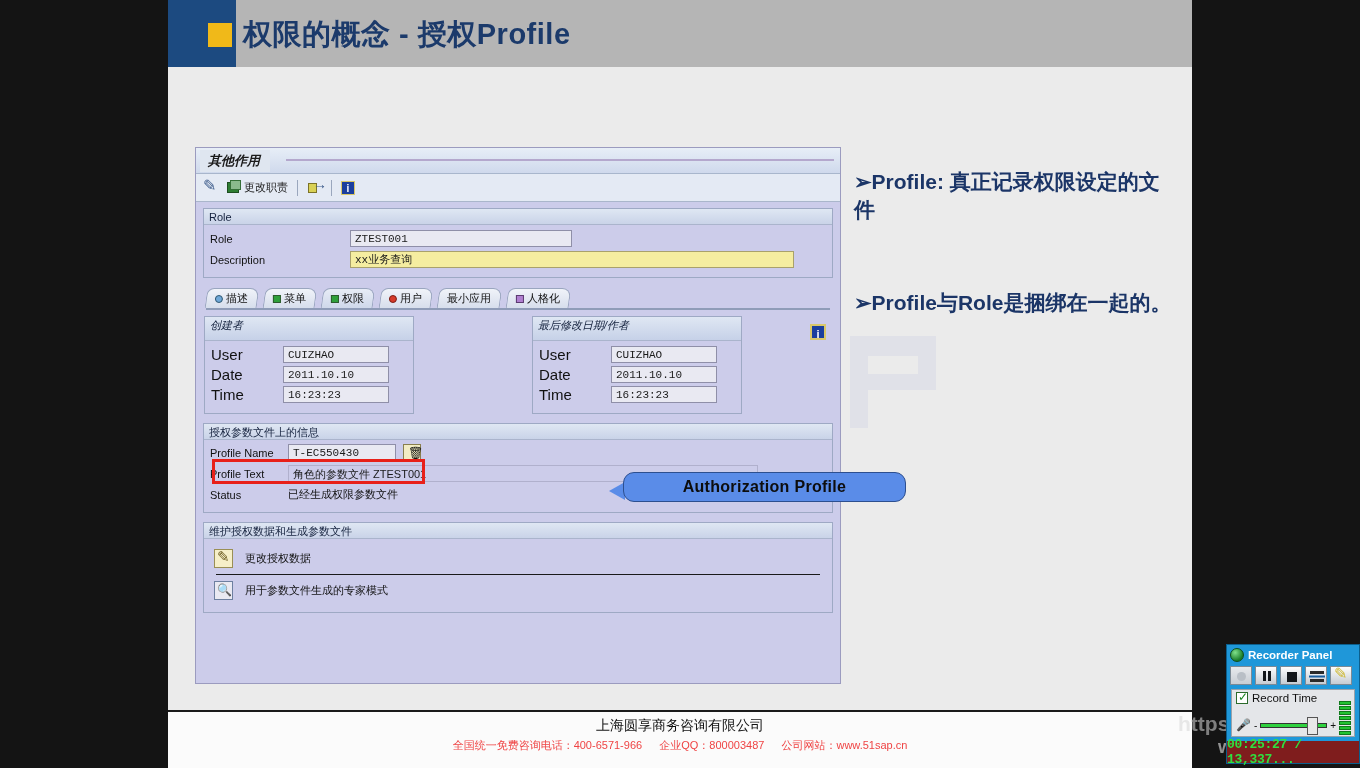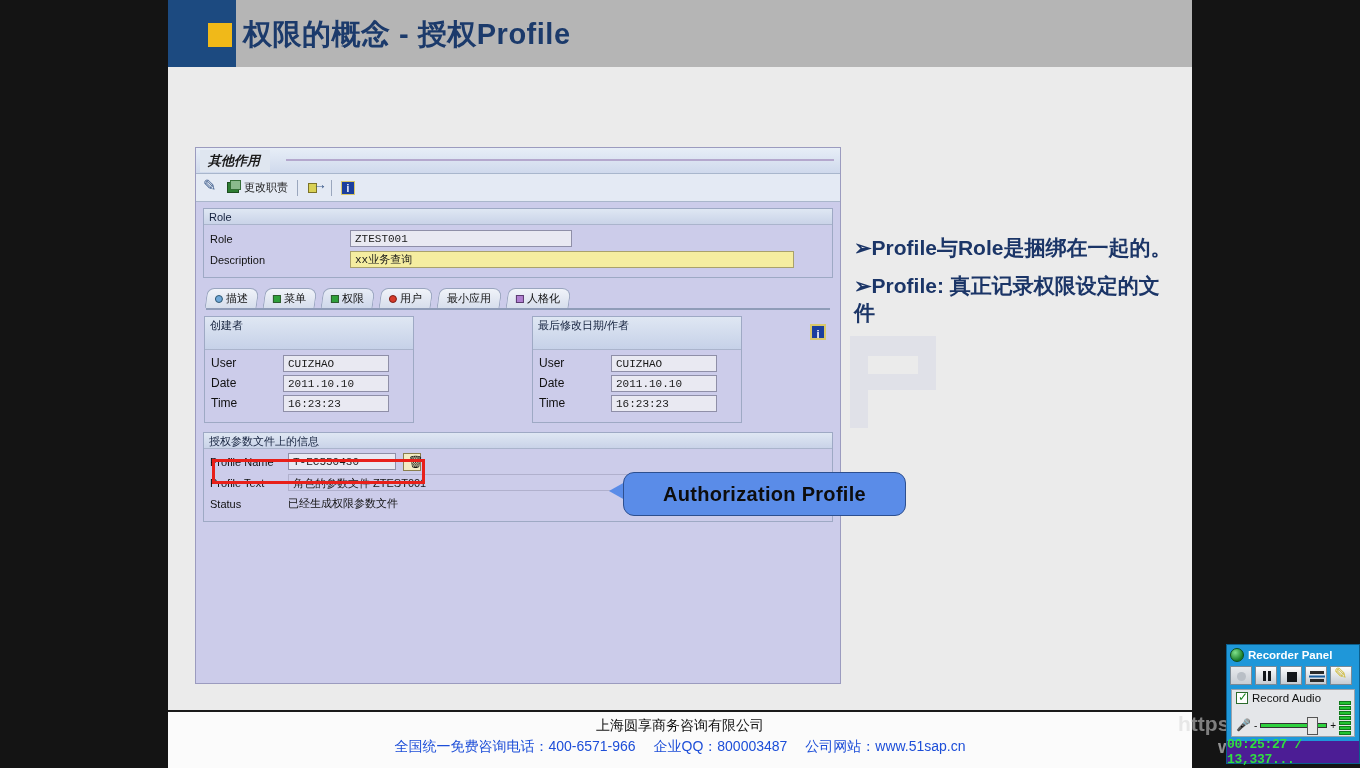--- a/index.html
+++ b/index.html
@@ -120,26 +120,26 @@
   .dot.mag { background: #6fa8d8; border-color: #2c5570; border-radius: 50%; }
   .dot.pers { background: #b07fd0; border-color: #5a3a70; }
 
   
   .pan-row { display: flex; gap: 0; padding: 6px 0 0 8px; position: relative; }
   .pan {
     width: 210px; border: 1px solid #9ea9c4; background: #ccccea;
   }
   .pan + .pan { margin-left: 118px; }
   .pan-hd {
-    height: 33px; line-height: 16px; padding-left: 5px; font-size: 11px; color: #14213d;
-    background: linear-gradient(to bottom,#dfe7f3,#c6d1e8); border-bottom: 1px solid #aab4cc;
+    height: 24px; line-height: 16px; padding-left: 5px; font-size: 11px; color: #14213d;
+    background: linear-gradient(to bottom,#dfe7f3,#c6d1e8); border-bottom: 1px solid #aab4cc; font-style: italic;
   }
   .pan-body { padding: 4px 6px 8px 6px; }
   .pan-row2 { display: flex; align-items: center; height: 18px; margin-bottom: 2px; }
-  .pan-lab { width: 72px; font-size: 12px; }
+  .pan-lab { width: 72px; font-size: 15px; }
 
   .info-right {
     position: absolute; right: 14px; top: 14px;
     width: 16px; height: 16px; background: #1b3f9e; color: #fff;
     font-size: 11px; font-weight: bold; line-height: 16px; text-align: center;
     border: 2px solid #d9c86a;
   }
 
   
   .act { display: flex; align-items: center; gap: 12px; padding: 6px 0 6px 4px; font-size: 11px; }
@@ -149,24 +149,24 @@
   .act-ico.exp::after { content: "\1F50D"; position: absolute; left: 2px; top: 1px; font-size: 12px; }
   .act-div { height: 1px; background: #1a1a1a; margin: 0 6px; }
 
   
   .redbox {
     position: absolute; border: 3px solid #e8201a; pointer-events: none;
   }
 
   
   .callout {
-    position: absolute; left: 455px; top: 472px; width: 283px; height: 44px;
+    position: absolute; left: 455px; top: 472px; width: 283px; height: 30px;
     background: #5a8ce8; border: 1px solid #2d4f8f; border-radius: 11px;
     display: flex; align-items: center; justify-content: center;
-    font-size: 20px; font-weight: bold; color: #0d0d0d; letter-spacing: .3px;
+    font-size: 16px; font-weight: bold; color: #0d0d0d; letter-spacing: .3px;
   }
   .callout-tail {
     position: absolute; left: 441px; top: 482px;
     width: 0; height: 0;
     border-top: 9px solid transparent; border-bottom: 9px solid transparent;
     border-right: 16px solid #5a8ce8;
   }
 
   
   .bullets { position: absolute; left: 686px; top: 168px; width: 320px; }
@@ -183,21 +183,21 @@
 
   
   .footer { position: absolute; left: 0; bottom: 0; width: 1024px; height: 58px; background: #fbfbfb; border-top: 2px solid #1a1a1a; }
   .logo { position: absolute; left: 48px; top: 7px; display: flex; align-items: center; gap: 4px; }
   .tree { position: relative; width: 40px; height: 44px; }
   .tree .lf { position: absolute; width: 8px; height: 11px; border-radius: 50% 50% 50% 50%; }
   .tree .tr { position: absolute; left: 18px; top: 20px; width: 3px; height: 22px; background: #2a6a2c; }
   .logo-txt { font-size: 39px; font-weight: bold; color: #1f3f8f; letter-spacing: -1px; line-height: 40px; font-family: "DejaVu Sans", sans-serif; }
   .foot-center { position: absolute; left: 0; right: 0; top: 5px; text-align: center; }
   .fc1 { font-size: 14px; color: #111; margin-bottom: 3px; }
-  .fc2 { font-size: 14px; color: #1d4ed8; }
+  .fc2 { font-size: 11px; color: #ef4444; }
   .fc2 span { margin: 0 7px; }
 
   .wm {
     position: absolute; color: rgba(190,190,190,.85); font-size: 17px;
     pointer-events: none; white-space: nowrap;
   }
   .wm2 { position: absolute; color: rgba(225,225,225,.75); font-size: 21px; font-weight: bold; pointer-events: none; white-space: nowrap; }
 
   
   .rec {
@@ -233,21 +233,21 @@
   .ra-row span { font-size: 11.5px; color: #111; }
   .vu { position: absolute; right: 3px; top: 3px; width: 12px; height: 42px; display: flex; flex-direction: column-reverse; gap: 1px; }
   .vu i { display: block; height: 4px; background: #22c232; border: 1px solid #0f7a1c; }
   .sl-row { position: absolute; left: 4px; bottom: 4px; width: 100px; display: flex; align-items: center; gap: 3px; }
   .mic { font-size: 12px; }
   .sl-track { position: relative; flex: 1; height: 5px; background: #2fd13f; border: 1px solid #333; }
   .sl-thumb { position: absolute; left: 46px; top: -7px; width: 11px; height: 18px; background: #e8e8e8; border: 1px solid #555; }
   .pm { font-size: 10px; color: #111; }
   .rec-time {
     position: absolute; left: 0; bottom: 0; width: 100%; height: 22px;
-    background: #4c1d95; color: #2fe03f; font-family: "Liberation Mono", monospace;
+    background: #7f1d1d; color: #2fe03f; font-family: "Liberation Mono", monospace;
     font-size: 13px; font-weight: bold; display: flex; align-items: center; justify-content: center;
     letter-spacing: -.3px;
   }
 </style>
 </head>
 <body>
 
 <div id="root">
 
   <div class="slide">
@@ -361,31 +361,45 @@
             <div class="flab" style="width:78px;">Profile Text</div>
             <div class="finp" style="width:470px;background:#ccccea;border-color:#b0b0cd;font-family:'Liberation Sans',sans-serif;">角色的参数文件 ZTEST001</div>
           </div>
           <div class="frow">
             <div class="flab" style="width:78px;">Status</div>
             <div style="font-size:11px;">已经生成权限参数文件</div>
           </div>
         </div>
       </div>
 
+      <div class="grp" style="margin-top:9px;">
+        <div class="grp-hd">维护授权数据和生成参数文件</div>
+        <div class="grp-body">
+          <div class="act">
+            <div class="act-ico pencil"></div>
+            <div>更改授权数据</div>
+          </div>
+          <div class="act-div"></div>
+          <div class="act">
+            <div class="act-ico exp"></div>
+            <div>用于参数文件生成的专家模式</div>
+          </div>
+        </div>
+      </div>
 
       <div class="redbox" style="left:16px;top:311px;width:213px;height:25px;"></div>
 
     </div>
 
     <div class="callout-tail"></div>
     <div class="callout">Authorization Profile</div>
 
     <div class="bullets">
+      <div class="blk b1">➢Profile: 真正记录权限设定的文件</div>
       <div class="blk b2">➢Profile与Role是捆绑在一起的。</div>
-      <div class="blk b1">➢Profile: 真正记录权限设定的文件</div>
     </div>
 
     <div class="wm" style="left:846px;top:710px;">https://blog.csdn.net/</div>
 
     <div class="footer">
       <div class="foot-center">
         <div class="fc1">上海圆享商务咨询有限公司</div>
         <div class="fc2">
           <span>全国统一免费咨询电话：400-6571-966</span>
           <span>企业QQ：800003487</span>
@@ -417,21 +431,21 @@
           <rect x="1" y="1" width="14" height="3" fill="#2a2a2a"></rect>
           <rect x="1" y="9" width="14" height="3" fill="#2a2a2a"></rect>
           <rect x="0" y="5.5" width="16" height="2" fill="#1a5fa0"></rect>
         </svg>
       </div>
       <div class="rb"><span class="c-pen"></span></div>
     </div>
     <div class="rec-inner">
       <div class="ra-row">
         <div class="cb"></div>
-        <span>Record Audio</span>
+        <span>Record Time</span>
       </div>
       <div class="vu">
         <i></i>
           <i></i>
           <i></i>
           <i></i>
           <i></i>
           <i></i>
           <i></i>
       </div>

